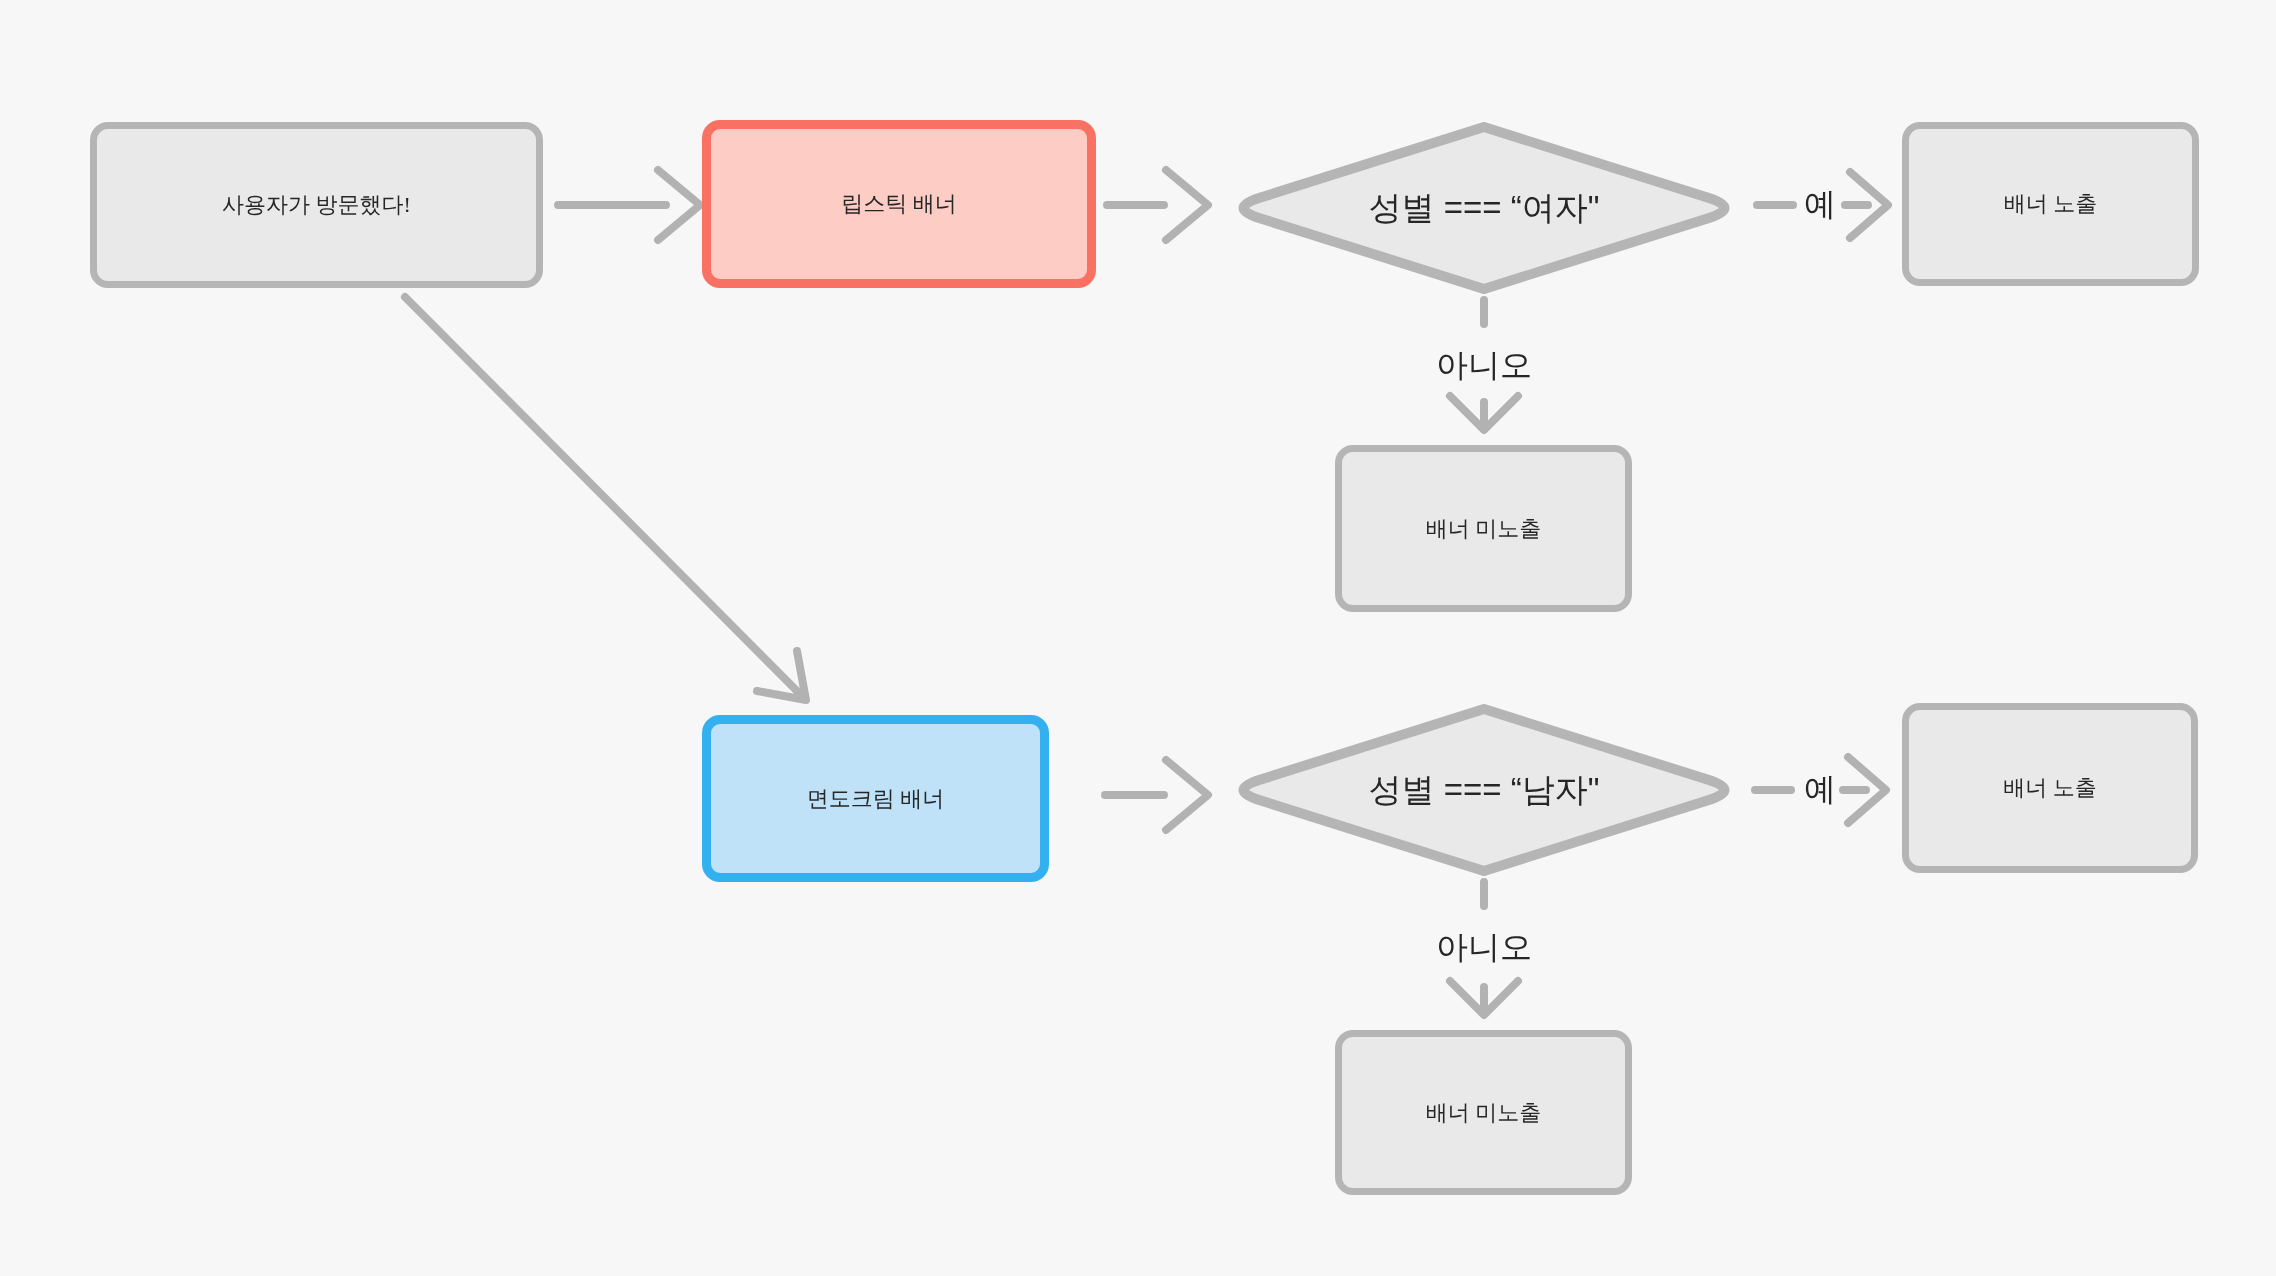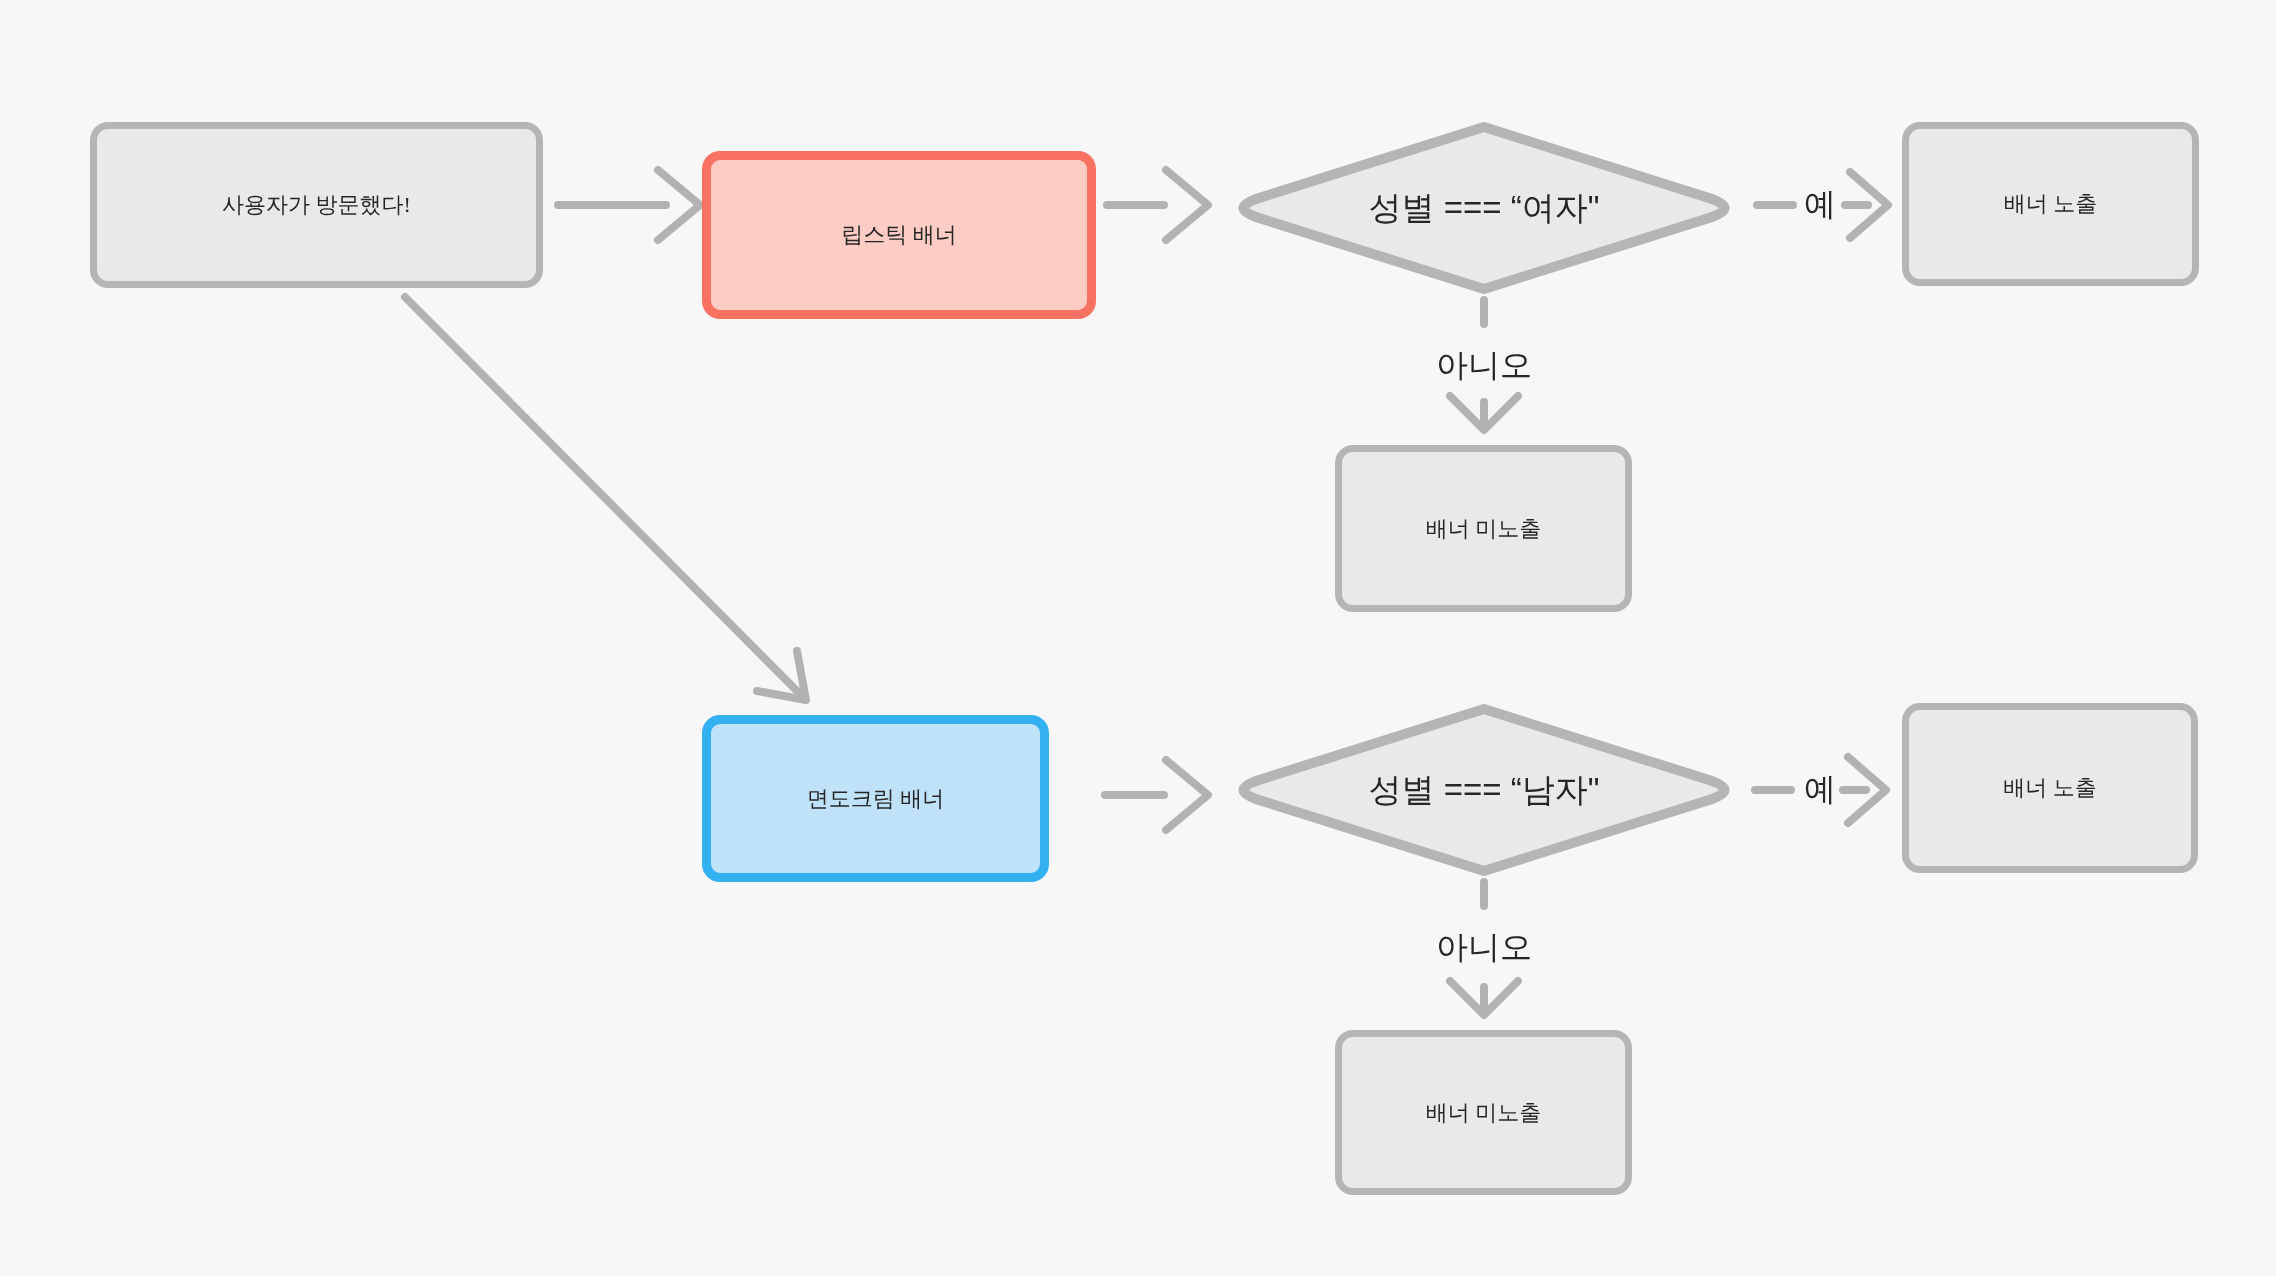--- a/index.html
+++ b/index.html
@@ -47,21 +47,20 @@
     border-radius:18px;
     font-size:22px;
     text-align:center;
     background:var(--node-fill);
     border:7px solid var(--node-border);
     font-family:Liberation Serif, serif;
   }
   .node.red{
     background:var(--red-fill);
     border:9px solid var(--red-border);
-    margin-top:31px;
   }
   .node.blue{
     background:var(--blue-fill);
     border:9px solid var(--blue-border);
   }
   .diamond-wrap{
     position:absolute;
     display:flex;
     align-items:center;
     justify-content:center;

